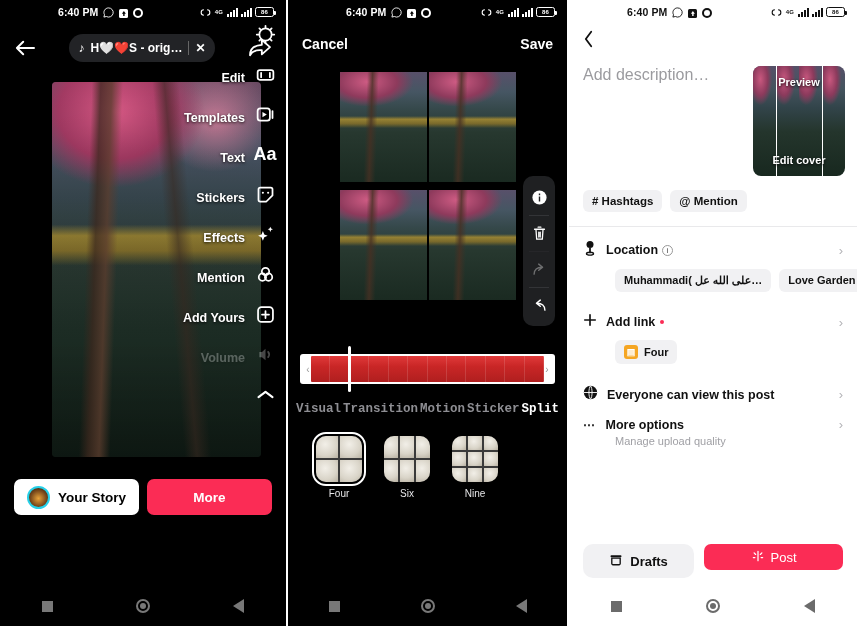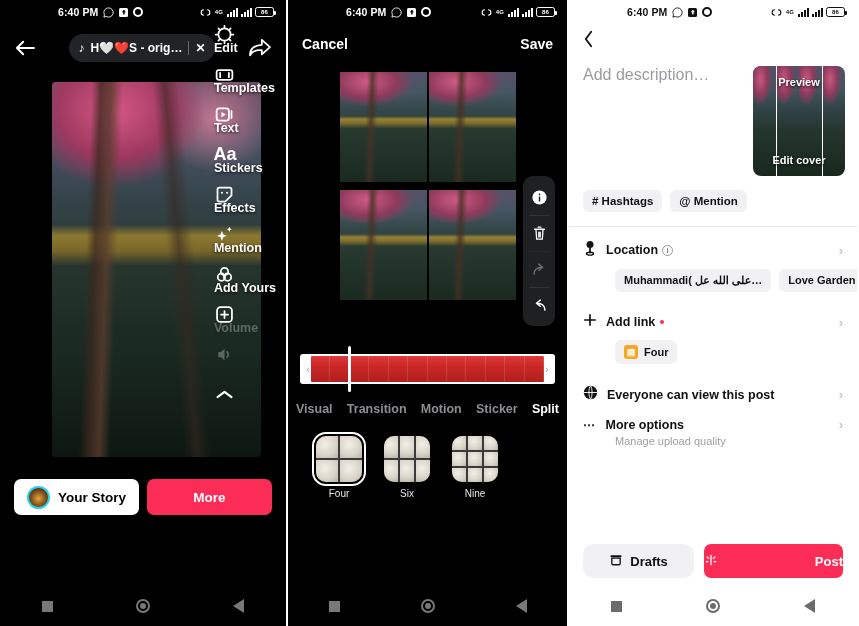--- a/index.html
+++ b/index.html
@@ -19,21 +19,21 @@
   .p2 { width: 283px; border-left: 2px solid #fff; border-right: 2px solid #fff;}
   .p3 { width: 288px; }
 
   
   .statusbar {
     height: 24px; display: flex; align-items: center;
     justify-content: space-between;
     padding: 0 12px; font-size: 10.5px; font-weight: 600;
     letter-spacing: .1px;
   }
-  .sb-left { display: flex; align-items: center; gap: 5px; padding-left: 46px; }
+  .sb-left { display: flex; align-items: flex-end; gap: 5px; padding-left: 46px; }
   .sb-right { display: flex; align-items: center; gap: 3px; }
   .sb-ico { display: inline-flex; align-items: center; }
   .sq-ico { width: 9px; height: 9px; border-radius: 1.5px; background: currentColor; position: relative; }
   .sq-ico::after { content:""; position:absolute; left:2.5px; top:2px; width:4px;height:5px;
       background:#000; clip-path: polygon(50% 0,100% 55%,68% 55%,68% 100%,32% 100%,32% 55%,0 55%);}
   .panel.light .sq-ico::after { background:#fff; }
   .gear { width: 10px; height: 10px; border-radius: 50%; border: 2.5px solid currentColor; }
   .bars { display: flex; align-items: flex-end; gap: 1px; height: 9px; }
   .bars i { width: 2px; background: currentColor; display: block; }
   .bars i:nth-child(1){height:3px} .bars i:nth-child(2){height:5px}
@@ -64,21 +64,21 @@
   }
   .photo-img::after{
     content:""; position:absolute; inset:0;
     background:
       linear-gradient(92deg, transparent 18%, rgba(60,40,30,.75) 22%, rgba(90,60,45,.8) 27%, transparent 32%),
       linear-gradient(85deg, transparent 55%, rgba(55,40,32,.6) 60%, transparent 66%),
       linear-gradient(180deg, transparent 38%, rgba(216,170,40,.55) 41%, rgba(200,150,30,.5) 45%, transparent 49%),
       linear-gradient(180deg, transparent 0%, rgba(0,0,0,.18) 70%, rgba(0,0,0,.45) 100%);
   }
   .p1-menu { position:absolute; right:10px; top:5px; display:flex; flex-direction:column; gap:0; }
-  .menu-row { display:flex; align-items:flex-start; justify-content:flex-end; gap:9px; height:40px;flex-direction:column; }
+  .menu-row { display:flex; align-items:flex-end; justify-content:flex-end; gap:9px; height:40px; }
   .menu-row .lbl { font-size:12.5px; font-weight:700; text-shadow:0 1px 3px rgba(0,0,0,.85); }
   .menu-row .ico { width:22px; height:22px; display:flex; align-items:center; justify-content:center; }
   .menu-row.faded { opacity:.28; }
   .p1-tabs { display:flex; justify-content:center; margin-top:14px; }
   .seg { display:flex; background:#1c1c1e; border-radius:16px; padding:3px; }
   .seg span { padding:5px 15px; font-size:12px; border-radius:14px; color:#b9b9bd; font-weight:600;}
   .seg span.on { background:#3a3a3c; color:#fff; font-weight:700; }
   .p1-actions { display:flex; gap:8px; padding: 22px 14px 0; }
   .story-btn {
     flex:1; background:#fff; color:#000; border-radius:7px; height:36px;
@@ -127,21 +127,21 @@
   .timeline { margin: 16px 12px 0; position:relative; height:38px; display:flex; align-items:center; }
   .tl-track { flex:1; height:30px; background:#fff; border-radius:3px; display:flex; align-items:center;
      padding:0 5px; position:relative; }
   .tl-frames { flex:1; height:26px; display:flex; overflow:hidden; border-radius:1px; }
   .tl-frames i { flex:1; display:block;
      background: linear-gradient(180deg,#e03a3a 0%, #c92626 40%, #b01f1f 100%);
      border-right:1px solid #ffffff22; }
   .tl-arrow { color:#9a9a9a; font-size:10px; width:6px; text-align:center; }
   .playhead { position:absolute; left:48px; top:-4px; bottom:-4px; width:2.5px; background:#fff; border-radius:2px; }
   .p2-tabs { display:flex; justify-content:space-between; padding:14px 8px 0; font-size:12.5px; }
-  .p2-tabs span { color:#8e8e93; font-weight:600; }
+  .p2-tabs span { color:#8e8e93; font-weight:600;font-family:Liberation Mono, monospace; }
   .p2-tabs span.on { color:#fff; font-weight:700; }
   .grid-opts { display:flex; gap:22px; padding: 20px 0 0 28px; }
   .g-opt { text-align:center; }
   .g-thumb { width:46px; height:46px; border-radius:10px; overflow:hidden;
      display:grid; gap:1.5px; background:#3a3a3a; }
   .g-thumb.sel { outline:2px solid #fff; outline-offset:2px; }
   .g-thumb i { background: radial-gradient(circle at 42% 38%, #f2efe8 0%, #d9d4c8 60%, #b9b2a3 100%); display:block; }
   .g-thumb.four { grid-template-columns:1fr 1fr; grid-template-rows:1fr 1fr; }
   .g-thumb.six  { grid-template-columns:repeat(3,1fr); grid-template-rows:1fr 1fr; }
   .g-thumb.nine { grid-template-columns:repeat(3,1fr); grid-template-rows:repeat(3,1fr); }
@@ -178,22 +178,22 @@
   .chips { display:flex; gap:8px; padding:9px 0 8px 32px; }
   .chip { background:#f1f1f3; border-radius:6px; padding:5px 9px; font-size:11px; font-weight:700;
      white-space:nowrap; color:#111; }
   .chip.link { display:flex; align-items:center; gap:6px; }
   .lnk-ico { width:14px; height:14px; border-radius:3px; background:#f5a623;
      display:flex; align-items:center; justify-content:center; font-size:9px; color:#fff;}
   .sec-sub { font-size:11px; color:#a0a0a5; padding-left:32px; margin-top:3px; }
   .p3-actions { position:absolute; left:0; right:0; bottom:48px; display:flex; gap:10px; padding:0 14px; }
   .drafts-btn { flex:1; background:#f1f1f3; border-radius:10px; height:34px; display:flex;
      align-items:center; justify-content:center; gap:7px; font-size:13px; font-weight:700; color:#111; }
-  .post-btn { flex:1.25; background:#fb2c55; border-radius:7px; height:34px; display:flex;
-     align-items:center; justify-content:space-between; gap:6px; font-size:13px; font-weight:700; color:#fff; }
+  .post-btn { flex:1.25; background:#fb2c55; border-radius:7px; height:26px; display:flex;
+     align-items:center; justify-content:center; gap:6px; font-size:13px; font-weight:400; color:#fff; }
   .dots3 { letter-spacing:1.5px; font-weight:900; font-size:12px; }
 </style>
 </head>
 <body>
 
 <div class="screens">
 
   <div class="panel dark p1">
     <div class="statusbar">
       <div class="sb-left">

